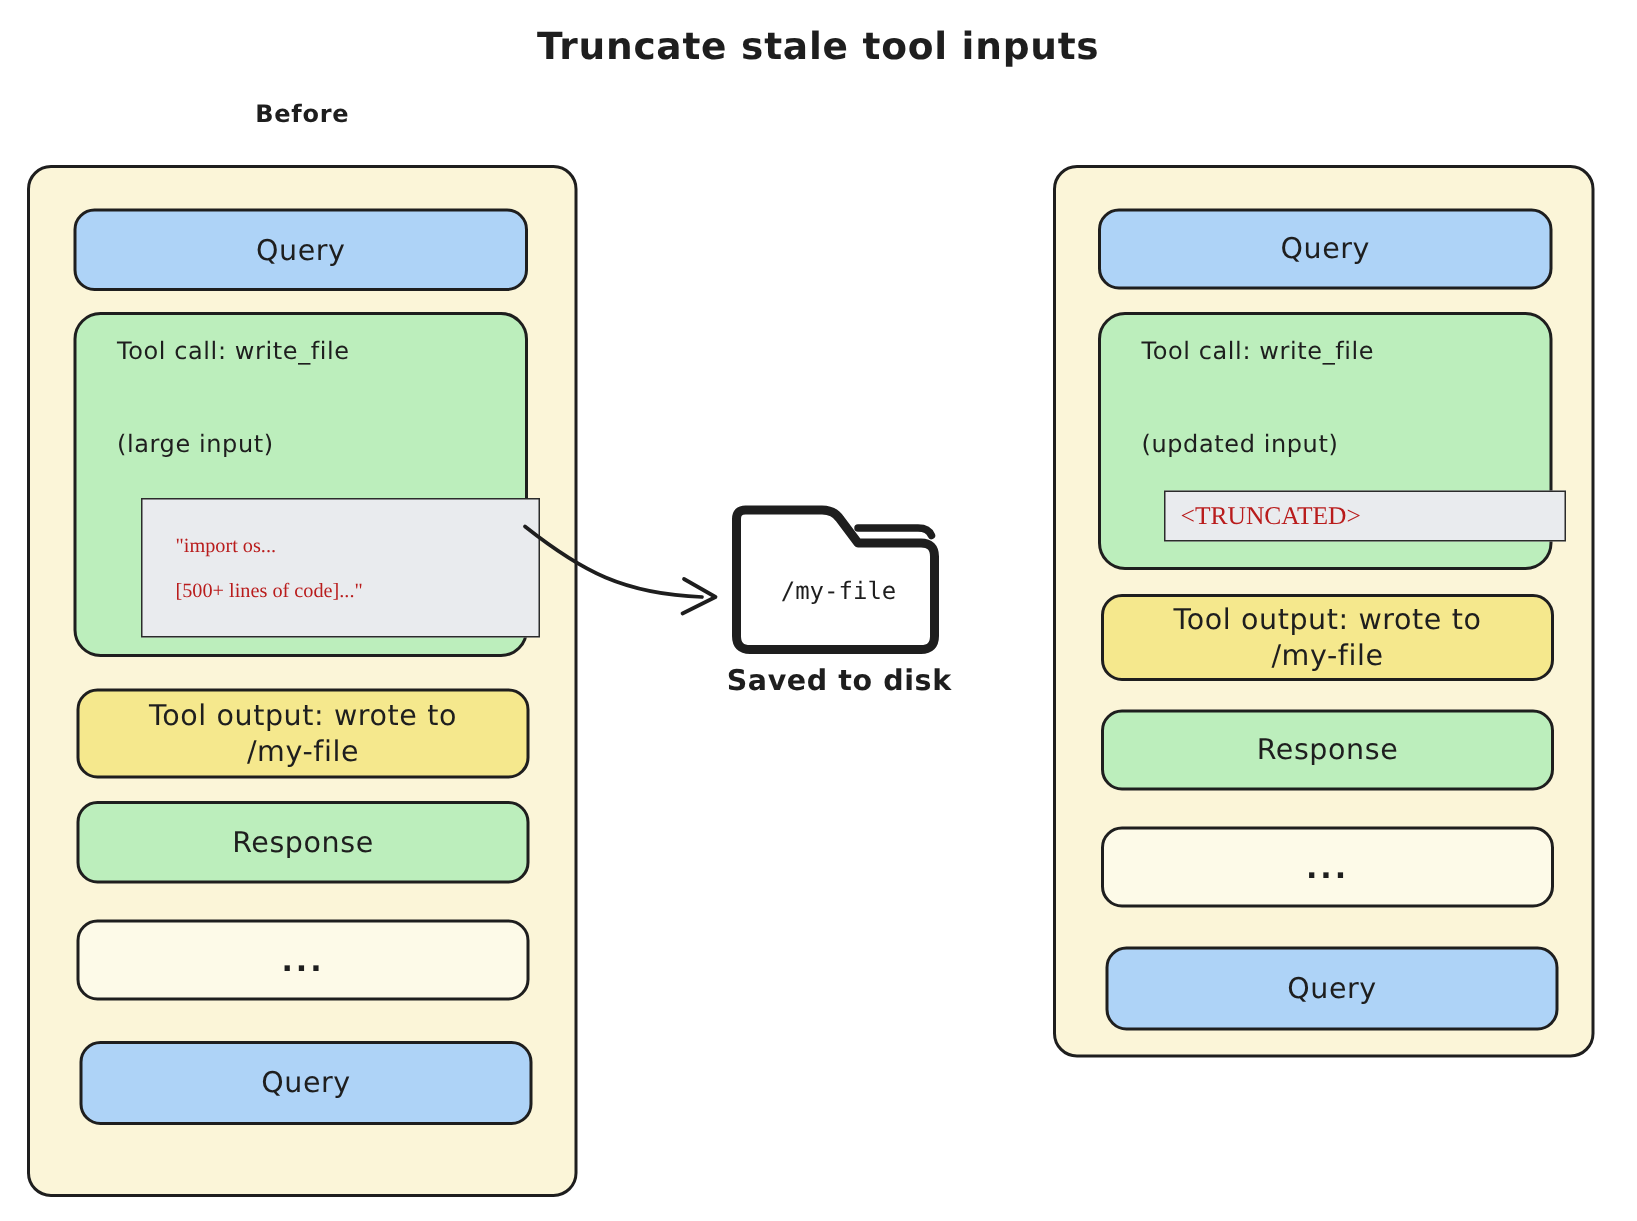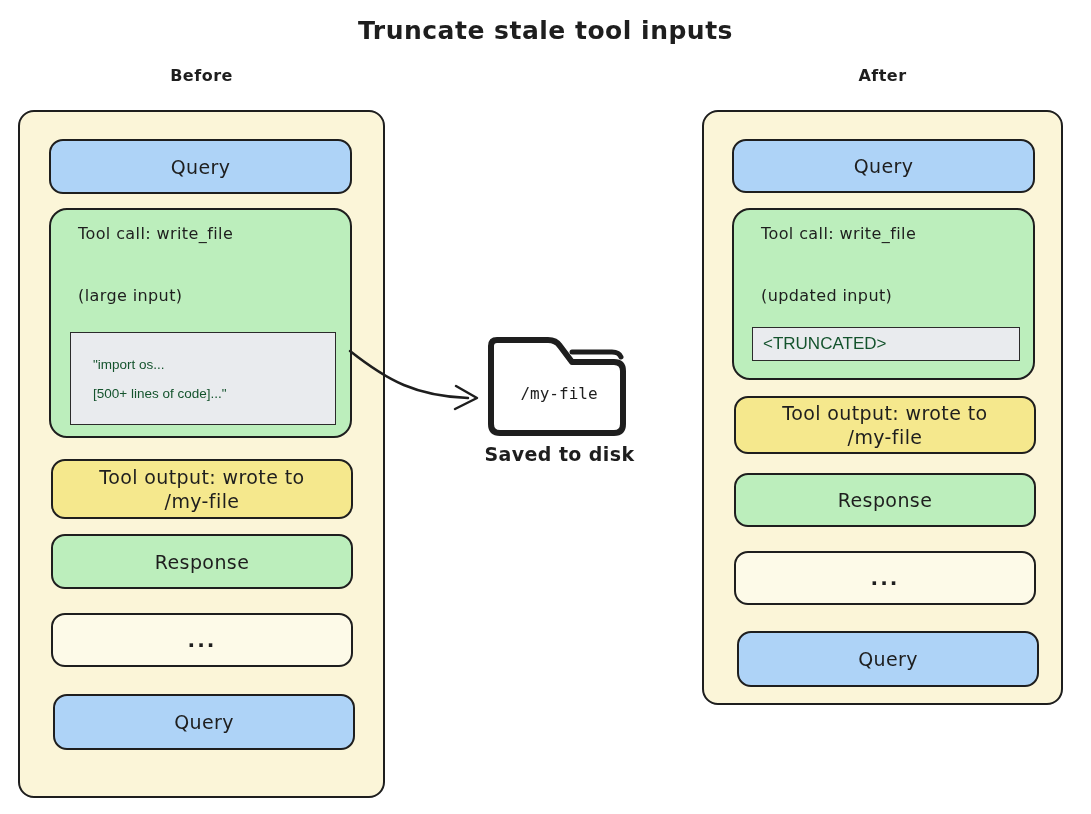--- a/index.html
+++ b/index.html
@@ -28,21 +28,21 @@
        font-size:19px;letter-spacing:0.4px;line-height:24px;text-align:center;}
   .blue{background:var(--blue);}
   .green{background:var(--green);}
   .yellow{background:var(--yellow);}
   .light{background:var(--light-bg);}
   .ellipsis{font-weight:bold;letter-spacing:2px;font-size:20px;}
 
   .card{position:absolute;background:var(--green);border:2px solid var(--ink);border-radius:18px;}
   .card-title{position:absolute;left:27px;font-size:16px;letter-spacing:0.4px;white-space:nowrap;}
   .code-box{position:absolute;background:var(--code-bg);border:1.5px solid #2b2b2b;
-            font-family:Liberation Sans, sans-serif;color:#14532d;}
+            font-family:Liberation Serif, serif;color:#b91c1c;margin-left:24px;}
   .code-multi{display:flex;flex-direction:column;justify-content:center;gap:14px;padding-left:22px;font-size:13.5px;}
   .code-single{display:flex;align-items:center;padding-left:10px;font-size:17px;}
 
   .mid-svg{position:absolute;left:340px;top:322px;width:305px;height:155px;}
   .folder-label{position:absolute;left:479px;top:384px;width:160px;text-align:center;
                 font-family:"DejaVu Sans Mono",monospace;font-size:16px;}
   .mid-caption{position:absolute;left:467px;top:443px;width:185px;text-align:center;
                font-size:19px;font-weight:600;letter-spacing:0.4px;}
 </style>
 </head>
@@ -85,21 +85,20 @@
       <path d="M456 386 L477 398 L455 409"></path>
     </g>
     <g stroke="#1e1e1e" stroke-linejoin="round" stroke-linecap="round">
       <path d="M497 340 L548 340 Q556 340 560 346 L572 362 L614 362 Q623 362 623 371 L623 424 Q623 433 614 433 L500 433 Q491 433 491 424 L491 346 Q491 340 497 340 Z" fill="#ffffff" stroke-width="6"></path>
       <path d="M572 352 L612 352 Q619 352 621 357" fill="none" stroke-width="5"></path>
     </g>
   </svg>
   <div class="folder-label">/my-file</div>
   <div class="mid-caption">Saved to disk</div>
 
-  <div class="col-label" style="left:702px;top:66px;width:361px;">After</div>
 
   <div class="panel" style="left:702px;top:110px;width:361px;height:595px;">
 
     <div class="box blue" style="left:28px;top:27px;width:303px;height:54px;">Query</div>
 
     <div class="card" style="left:28px;top:96px;width:303px;height:172px;">
       <div class="card-title" style="top:14px;">Tool call: write_file</div>
       <div class="card-title" style="top:76px;">(updated input)</div>
       <div class="code-box code-single" style="left:18px;top:117px;width:268px;height:34px;">&lt;TRUNCATED&gt;</div>
     </div>

